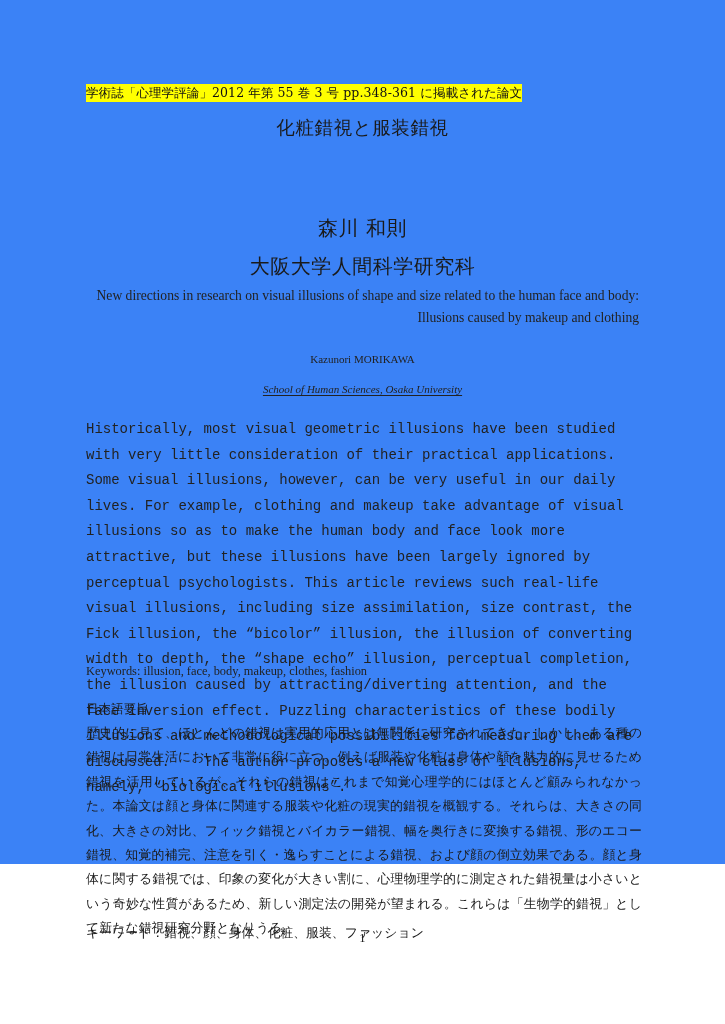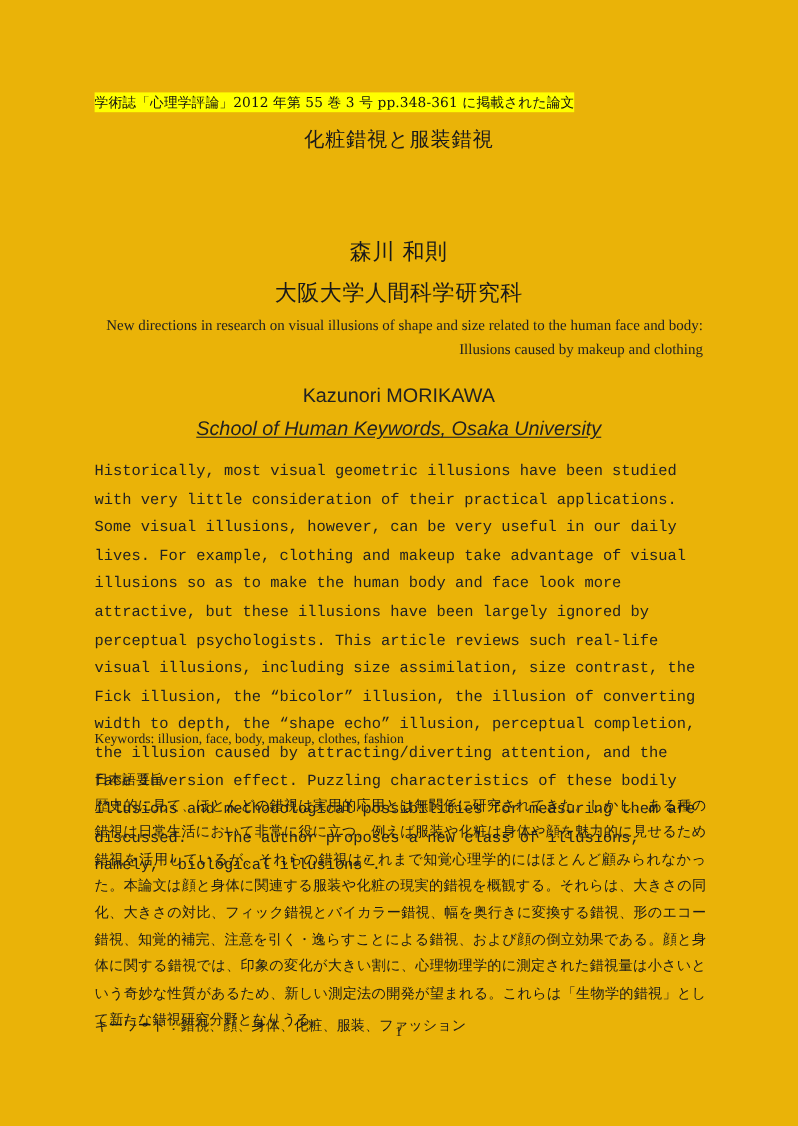--- a/index.html
+++ b/index.html
@@ -15,22 +15,22 @@
     font-family: "Liberation Serif", "DejaVu Serif", serif;
     color: #1a1a1a;
     -webkit-font-smoothing: antialiased;
   }
 
   .page {
     position: absolute;
     top: 0;
     left: 0;
     width: 725px;
-    height: 1024px;
-    background: #eab308;
+    height: 864px;
+    background: #3b82f6;
     box-sizing: border-box;
     padding-left: 28px;
   }
 
   
   .citation-wrap {
     position: absolute;
     left: 86px;
     top: 83px;
     width: 553px;
@@ -96,22 +96,22 @@
     color: #222222;
   }
 
   
   .en-author-block {
     position: absolute;
     left: 86px;
     top: 348px;
     width: 553px;
     text-align: center;
-    font-family: Liberation Sans, sans-serif;
-    font-size: 18px;
+    font-family: Liberation Serif, serif;
+    font-size: 11px;
     line-height: 22px;
     color: #222222;
   }
   .en-author-block .affil {
     display: inline-block;
     margin-top: 8px;
     font-style: italic;
     text-decoration: underline;
     text-underline-offset: 2px;
   }
@@ -209,21 +209,21 @@
 
   <div class="jp-author-block">
     <span class="name">森川 和則</span>
     <span class="affil">大阪大学人間科学研究科</span>
   </div>
 
   <div class="en-title">New directions in research on visual illusions of shape and size related to the human face and body: Illusions caused by makeup and clothing</div>
 
   <div class="en-author-block">
     <div class="name">Kazunori MORIKAWA</div>
-    <span class="affil">School of Human Keywords, Osaka University</span>
+    <span class="affil">School of Human Sciences, Osaka University</span>
   </div>
 
   <div class="en-abstract">Historically, most visual geometric illusions have been studied with very little consideration of their practical applications. Some visual illusions, however, can be very useful in our daily lives. For example, clothing and makeup take advantage of visual illusions so as to make the human body and face look more attractive, but these illusions have been largely ignored by perceptual psychologists. This article reviews such real-life visual illusions, including size assimilation, size contrast, the Fick illusion, the “bicolor” illusion, the illusion of converting width to depth, the “shape echo” illusion, perceptual completion, the illusion caused by attracting/diverting attention, and the face inversion effect. Puzzling characteristics of these bodily illusions and methodological possibilities for measuring them are discussed.    The author proposes a new class of illusions, namely, “biological illusions”.</div>
 
   <div class="en-keywords">Keywords: illusion, face, body, makeup, clothes, fashion</div>
 
   <div class="jp-abstract-heading">日本語要旨</div>
 
   <div class="jp-abstract">歴史的に見て、ほとんどの錯視は実用的応用とは無関係に研究されてきた。しかし、ある種の錯視は日常生活において非常に役に立つ。例えば服装や化粧は身体や顔を魅力的に見せるため錯視を活用しているが、それらの錯視はこれまで知覚心理学的にはほとんど顧みられなかった。本論文は顔と身体に関連する服装や化粧の現実的錯視を概観する。それらは、大きさの同化、大きさの対比、フィック錯視とバイカラー錯視、幅を奥行きに変換する錯視、形のエコー錯視、知覚的補完、注意を引く・逸らすことによる錯視、および顔の倒立効果である。顔と身体に関する錯視では、印象の変化が大きい割に、心理物理学的に測定された錯視量は小さいという奇妙な性質があるため、新しい測定法の開発が望まれる。これらは「生物学的錯視」として新たな錯視研究分野となりうる。</div>
 

